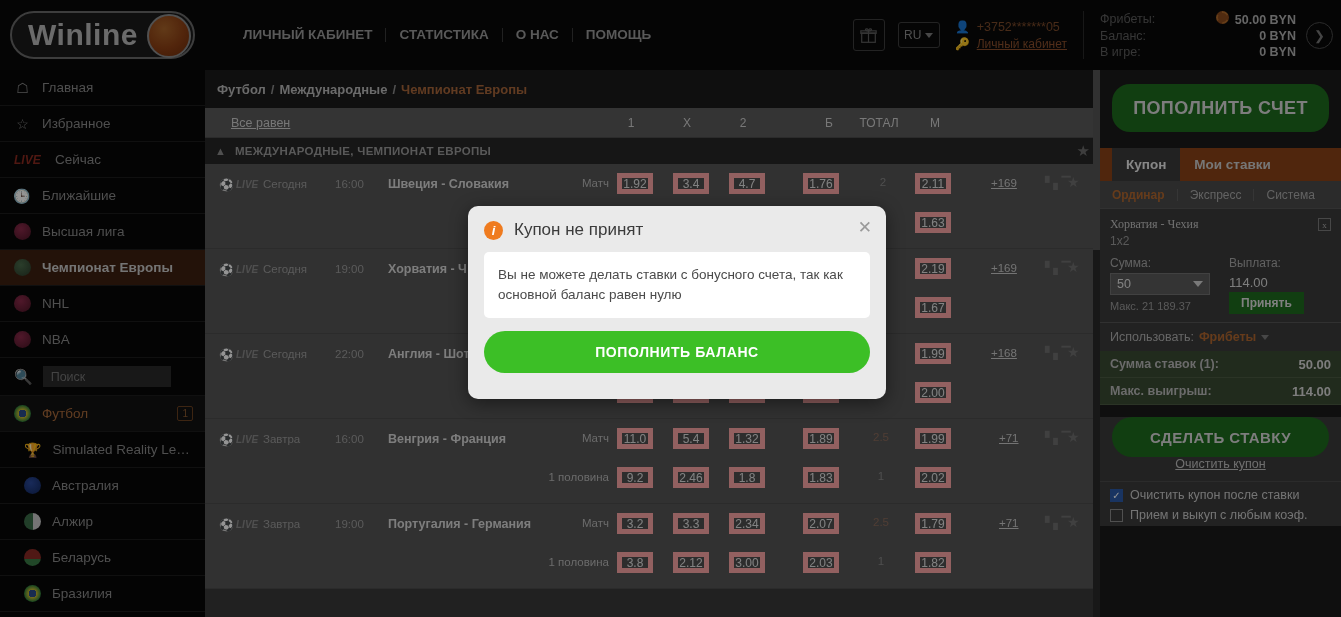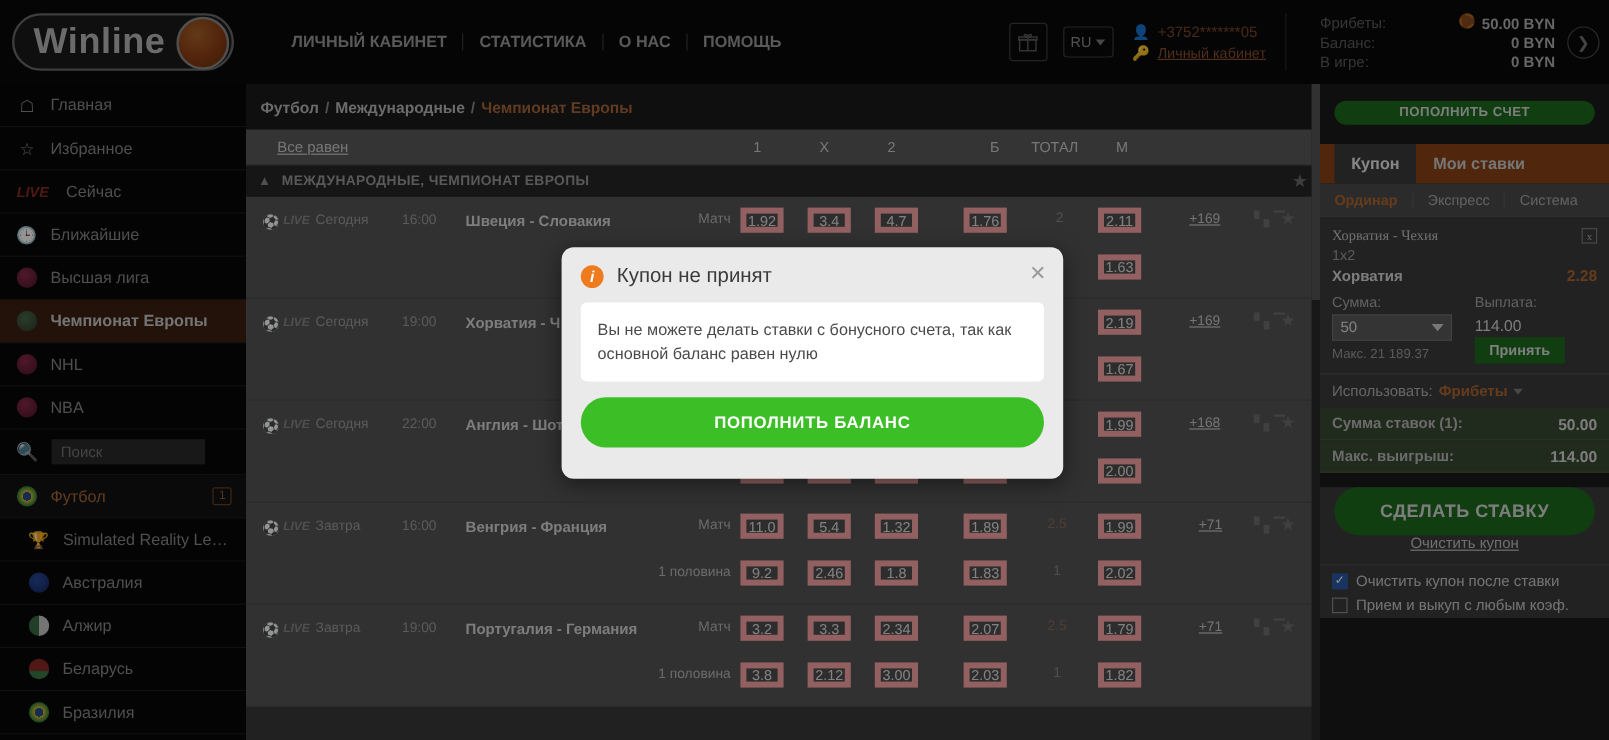--- a/index.html
+++ b/index.html
@@ -59,21 +59,21 @@
     color: #8c8c8c; font-size: 12px; margin-right: 16px;
   }
   .caret-dn { width: 0; height: 0; border-left: 4px solid transparent; border-right: 4px solid transparent; border-top: 5px solid #7a7a7a; }
   .user-col { display: flex; flex-direction: column; justify-content: center; gap: 3px; margin-right: 16px; }
   .user-row { display: flex; align-items: center; gap: 6px; font-size: 12.5px; }
   .user-phone { color: #7c4a2a; }
   .user-cab { color: #8a4f2c; text-decoration: underline; font-size: 12px; }
   .ico-person { color: #7b3d1c; font-size: 12px; }
   .hdr-sep { width: 1px; height: 48px; background: #2a2a2a; margin-right: 16px; }
   .bal-table { display: flex; flex-direction: column; gap: 2px; font-size: 12.5px; }
-  .bal-row { display: flex; align-items: center; margin-left: 12px; }
+  .bal-row { display: flex; align-items: center; }
   .bal-lbl { color: #5e5e5e; width: 96px; }
   .bal-val { color: #b0b0b0; font-weight: bold; width: 100px; text-align: right; }
   .chip {
     width: 13px; height: 13px; border-radius: 50%;
     background: #8a4a1c; border: 2px dashed #b06a2a;
     display: inline-block; margin-right: 6px;
   }
   .hdr-arrow {
     width: 27px; height: 27px; border-radius: 50%; border: 1.5px solid #4a4a4a;
     color: #777; display: flex; align-items: center; justify-content: center;
@@ -160,22 +160,22 @@
   .m-plus { position: absolute; color: #c8c8c8; font-size: 11.5px; text-decoration: underline; }
   .m-bars { position: absolute; color: #6f6f6f; font-size: 12px; letter-spacing: -1px; }
   .m-star { position: absolute; color: #6f6f6f; font-size: 14px; }
 
   
   .rpanel {
     position: absolute; top: 70px; left: 1100px; width: 241px; height: 547px;
     background: #1a1a1a; overflow: hidden;
   }
   .btn-deposit {
-    margin: 14px 12px 0 12px; height: 20px; border-radius: 18px;
-    background: #1e6b1e; color: #d8d8d8; font-size: 11px; font-weight: bold;
+    margin: 14px 12px 0 12px; height: 48px; border-radius: 18px;
+    background: #1e6b1e; color: #d8d8d8; font-size: 18px; font-weight: bold;
     display: flex; align-items: center; justify-content: center; letter-spacing: .4px;
   }
   .tabs { margin-top: 16px; display: flex; background: #8a4318; height: 33px; padding-left: 12px; }
   .tab {
     display: flex; align-items: center; padding: 0 14px; font-size: 13.5px; font-weight: bold;
     color: #ccc;
   }
   .tab.active { background: #3c3c3c; color: #e8e8e8; }
   .subtabs {
     height: 28px; background: #4a4a4a; display: flex; align-items: center;
@@ -533,24 +533,20 @@
       <div class="subtab">Экспресс</div>
       <div class="subtab">Система</div>
     </div>
 
     <div class="coupon-body">
       <div class="cp-row1">
         <span class="cp-match">Хорватия - Чехия</span>
         <span class="cp-x">x</span>
       </div>
       <div class="cp-market">1x2</div>
-      <div class="cp-row3">
-        <span class="cp-pick">Хорватия</span>
-        <span class="cp-koef">2.28</span>
-      </div>
       <div class="cp-sum-row">
         <div style="width:105px">
           <div class="cp-lbl">Сумма:</div>
           <div class="cp-select">
             <span>50</span>
             <span class="caret"></span>
           </div>
           <div class="cp-max">Макс. 21 189.37</div>
         </div>
         <div>

